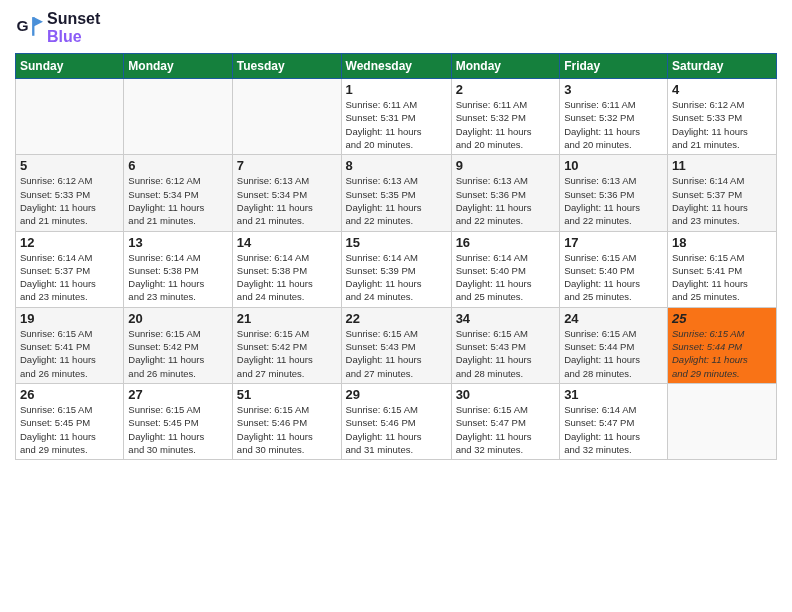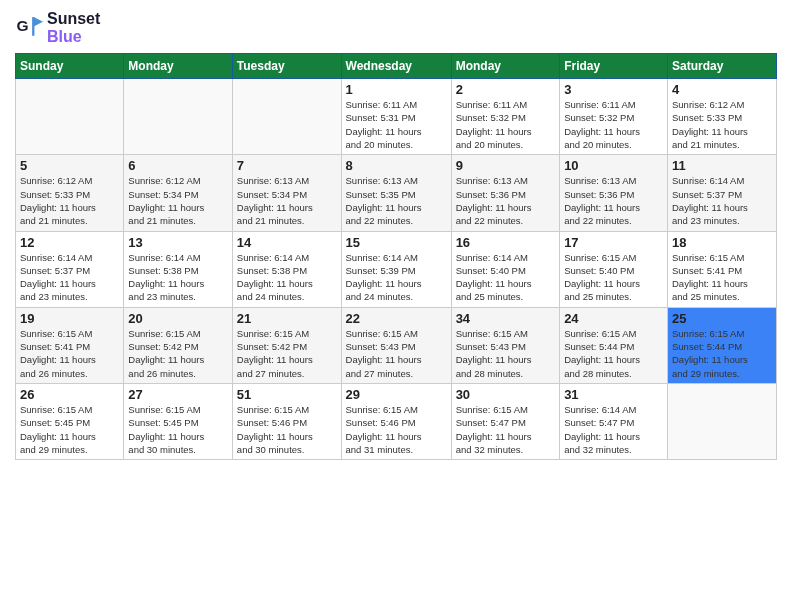--- a/index.html
+++ b/index.html
@@ -300,21 +300,21 @@
 Daylight: 11 hours
 and 28 minutes.</div>
           </td>
           <td style="background: rgb(245, 245, 245);">
             <span class="day-num">24</span>
             <div class="day-info" style="white-space: pre-line;">Sunrise: 6:15 AM
 Sunset: 5:44 PM
 Daylight: 11 hours
 and 28 minutes.</div>
           </td>
-          <td style="background: #3b82f6;">
+          <td style="background: #f97316; font-style: italic;">
             <span class="day-num">25</span>
             <div class="day-info" style="white-space: pre-line;">Sunrise: 6:15 AM
 Sunset: 5:44 PM
 Daylight: 11 hours
 and 29 minutes.</div>
           </td>
         </tr>
         <tr>
           <td style="background: rgb(255, 255, 255);">
             <span class="day-num">26</span>

